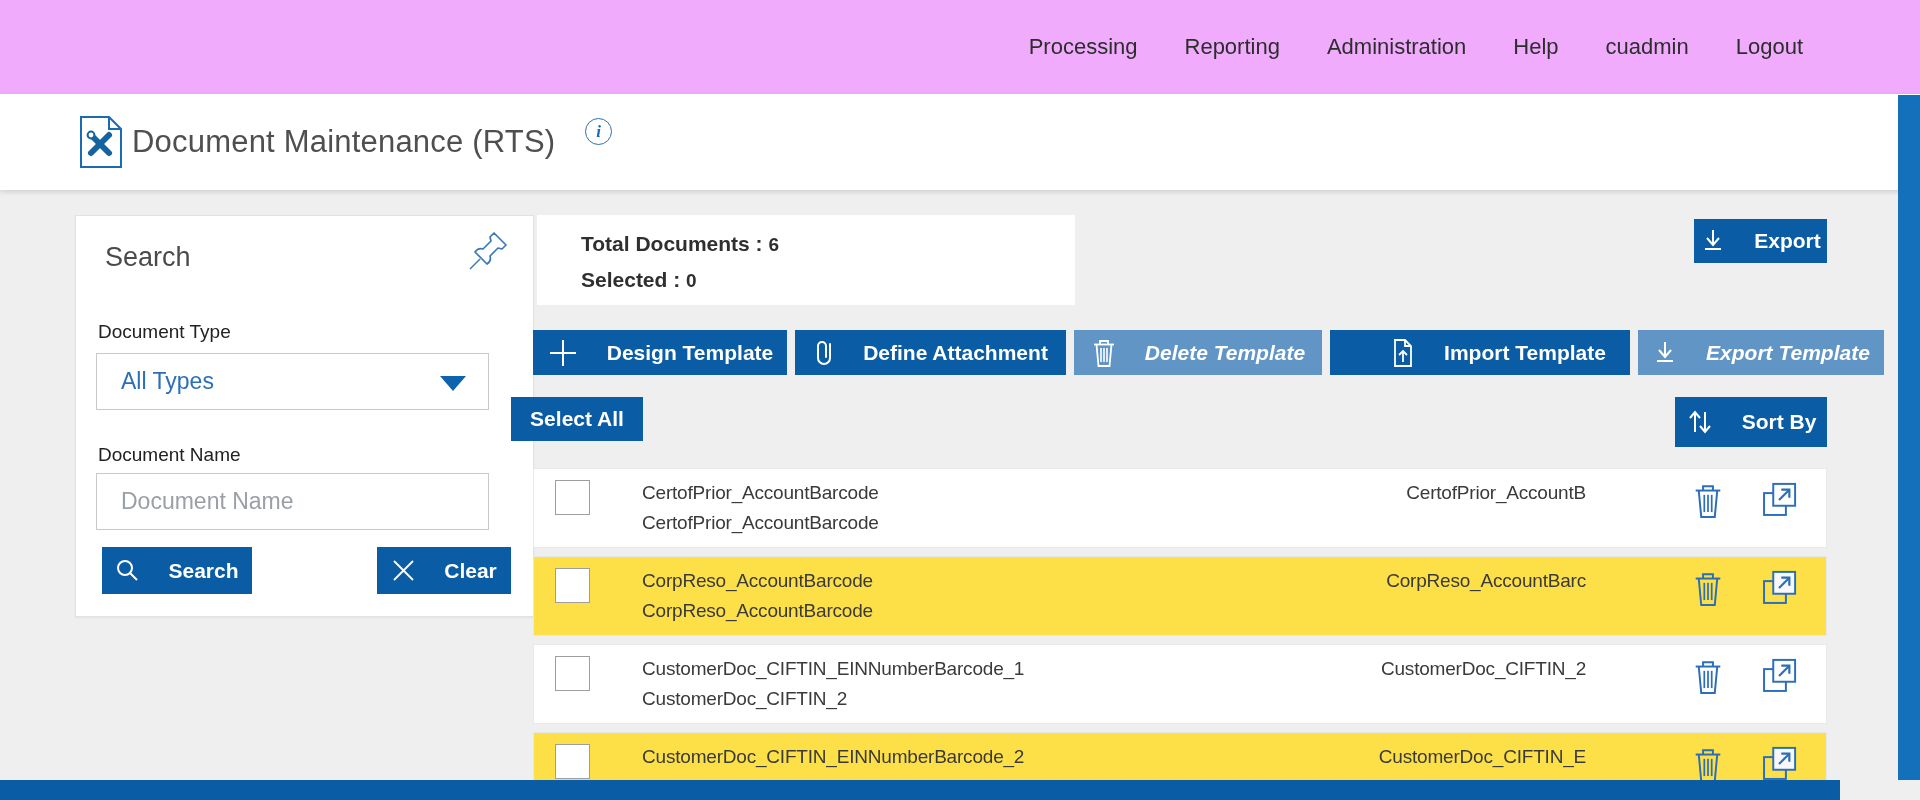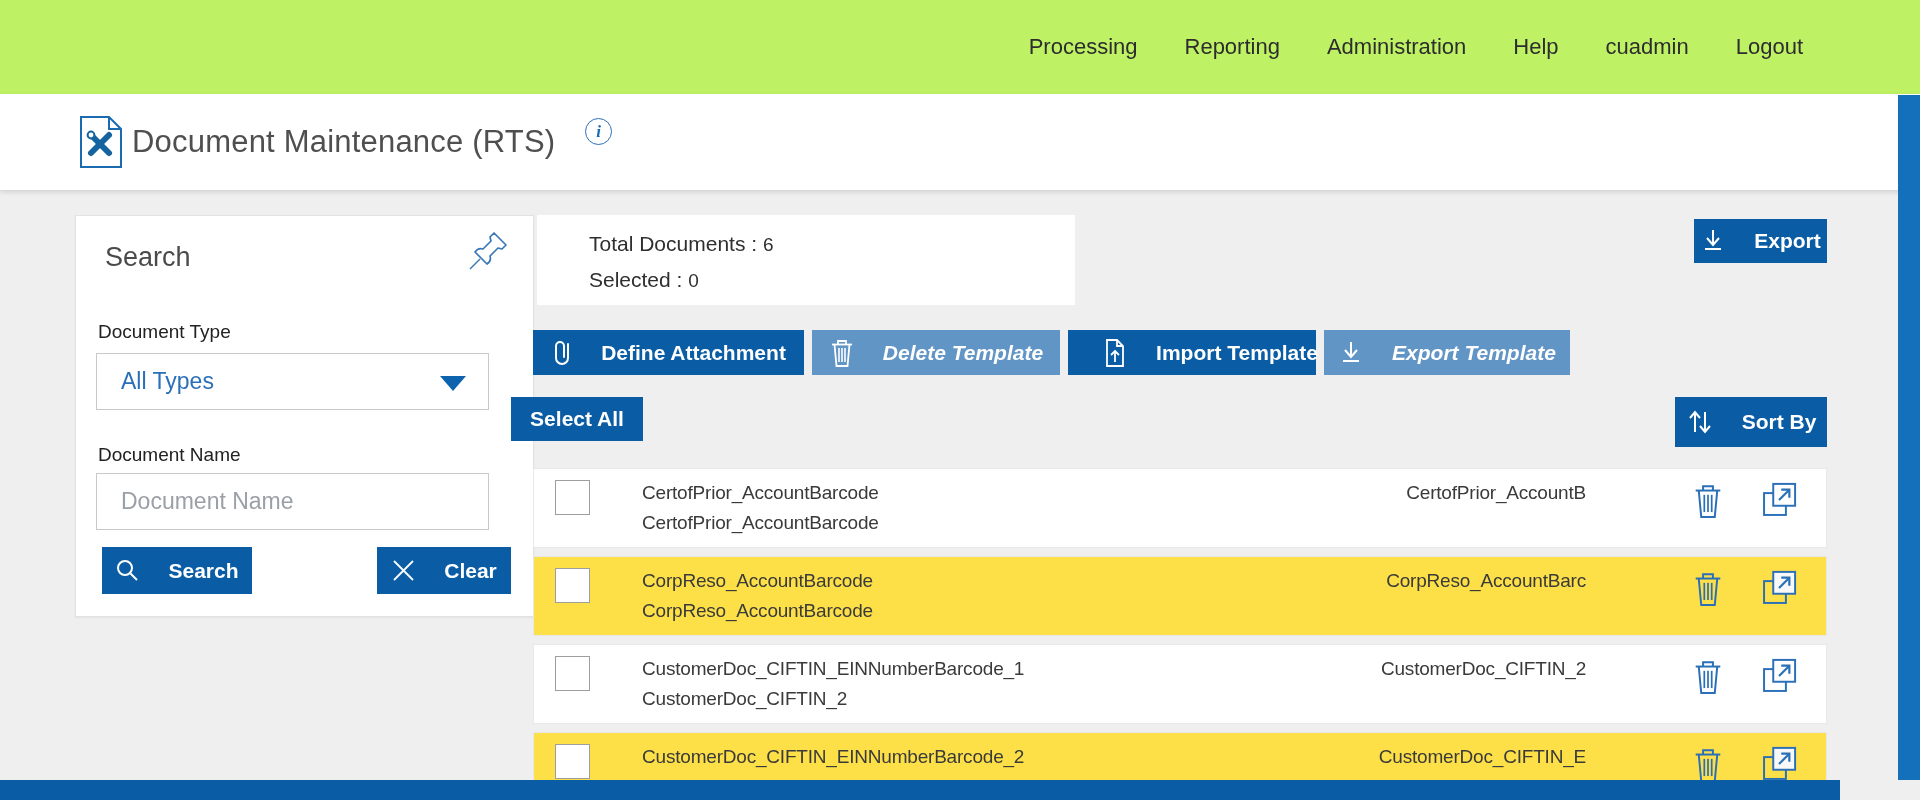--- a/index.html
+++ b/index.html
@@ -6,21 +6,21 @@
   html,body { width:1920px; height:800px; overflow:hidden; }
   body {
     font-family:"Liberation Sans", sans-serif;
     background:#efeff0;
     position:relative;
     color:#333;
   }
   
   .topbar {
     position:absolute; left:0; top:0; width:1920px; height:94px;
-    background:#bef264;
+    background:#f0abfc;
   }
   .topnav {
     position:absolute; right:117px; top:0; height:94px;
     display:flex; align-items:center; gap:47px;
   }
   .topnav span { font-size:22px; color:#2d2d2d; cursor:pointer; white-space:nowrap; }
   
   .header {
     position:absolute; left:0; top:94px; width:1920px; height:96px;
     background:#ffffff; box-shadow:0 2px 5px rgba(0,0,0,.13);
@@ -79,30 +79,30 @@
     font-size:21px; font-weight:bold; white-space:nowrap;
   }
   .btn.disabled { background:#6095c6; cursor:default;font-style:italic; }
   .btn-search { position:absolute; left:26px; top:331px; width:150px; height:47px; }
   .btn-clear  { position:absolute; right:22px; top:331px; width:134px; height:47px;margin-left:33px; }
   
   .summary {
     position:absolute; left:537px; top:215px; width:538px; height:90px;
     background:#fff;
   }
-  .summary .line { position:absolute; left:52px; font-size:21px; color:#2f2f2f; }
+  .summary .line { position:absolute; left:44px; font-size:21px; color:#2f2f2f;font-weight:bold; }
   .summary .l1 { top:17px; }
   .summary .l2 { top:53px; }
   .summary .num { font-size:19px; }
   .btn-export { position:absolute; left:1694px; top:219px; width:133px; height:44px; }
   
   .toolbar { position:absolute; left:533px; top:330px; display:flex; gap:8px; }
   .toolbar .btn { height:45px; }
   .tb0 { width:254px; } .tb1 { width:271px; } .tb2 { width:248px; }
-  .tb3 { width:248px;padding-left:36px; } .tb4 { width:246px; }
+  .tb3 { width:300px;padding-left:36px; } .tb4 { width:246px; }
   .btn-selectall { position:absolute; left:511px; top:397px; width:132px; height:44px; }
   .btn-sortby   { position:absolute; left:1675px; top:397px; width:152px; height:50px; }
   
   .rows { position:absolute; left:533px; top:468px; width:1294px; }
   .doc-row {
     position:relative; width:1294px; height:80px; margin-bottom:8px;
     background:#fff; border:1px solid #e8e8e8;
   }
   .doc-row.alt { background:#fde047; }
   .chk {
@@ -211,20 +211,29 @@
     <svg width="26" height="26" viewBox="0 0 26 26">
       <line x1="13" y1="2" x2="13" y2="16" stroke="#ffffff" stroke-width="2"></line>
       <polyline points="7,10 13,17 19,10" fill="none" stroke="#ffffff" stroke-width="2"></polyline>
       <line x1="5" y1="21" x2="21" y2="21" stroke="#ffffff" stroke-width="2"></line>
     </svg>
   </span>
   <span>Export</span>
 </button>
 
 <div class="toolbar">
+  <button class="btn tb0">
+    <span>
+      <svg width="32" height="32" viewBox="0 0 32 32">
+        <line x1="16" y1="3" x2="16" y2="29" stroke="#ffffff" stroke-width="2"></line>
+        <line x1="3" y1="16" x2="29" y2="16" stroke="#ffffff" stroke-width="2"></line>
+      </svg>
+    </span>
+    <span>Design Template</span>
+  </button>
 
   <button class="btn tb1">
     <span>
       <svg width="22" height="30" viewBox="0 0 22 30">
         <path d="M17 6 V20 a6 6 0 0 1 -12 0 V8 a4 4 0 0 1 8 0 v11" fill="none" stroke="#ffffff" stroke-width="2" stroke-linecap="round"></path>
       </svg>
     </span>
     <span>Define Attachment</span>
   </button>
 

